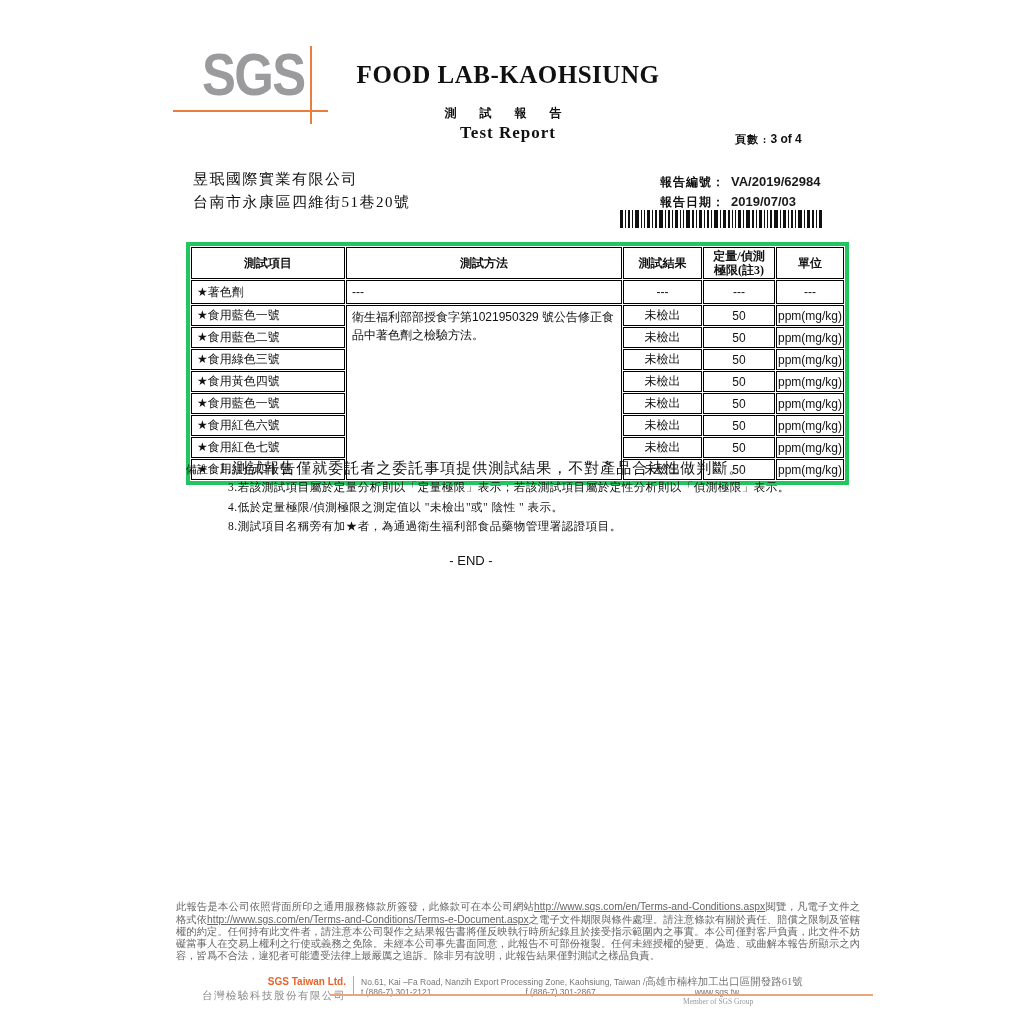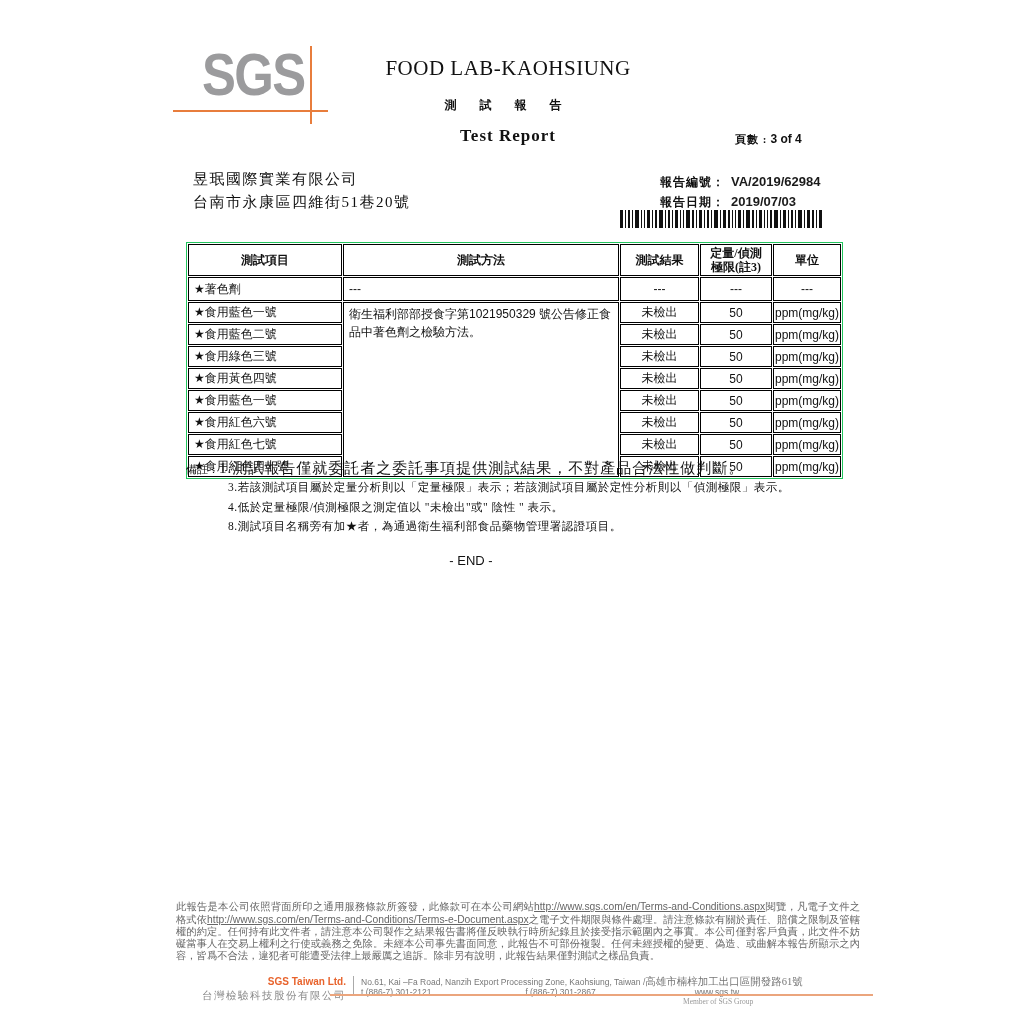--- a/index.html
+++ b/index.html
@@ -9,38 +9,38 @@
   
   .logo-letters{position:absolute;left:202px;top:47px;font-family:"Liberation Sans","DejaVu Sans",sans-serif;
     font-weight:700;font-size:62px;line-height:60px;color:#9b9b9d;letter-spacing:-2px;
     transform:scale(0.82,0.95);transform-origin:left top;}
   .logo-hline{position:absolute;left:173px;top:110px;width:155px;height:2px;background:#e87d3c;}
   .logo-vline{position:absolute;left:310px;top:46px;width:2px;height:78px;background:#e87d3c;}
 
   
   .title-block{position:absolute;left:338px;top:56px;width:340px;text-align:center;}
   .title-zh{font-size:17px;letter-spacing:2px;}
-  .title-en{font-size:21px;font-weight:400;letter-spacing:0.5px;}
+  .title-en{font-size:25px;font-weight:700;margin-top:5px;letter-spacing:0.5px;}
   .report-zh{font-size:12px;font-weight:700;letter-spacing:10px;margin-top:16px;}
-  .report-en{font-size:17px;font-weight:700;margin-top:12px;letter-spacing:1px;}
+  .report-en{font-size:17px;font-weight:700;margin-top:1px;letter-spacing:1px;}
   .page-num{position:absolute;left:735px;top:132px;font-size:12px;}
   .page-num .lbl{font-size:11px;font-weight:700;letter-spacing:1px;}
   .page-num .val{font-family:"Liberation Sans","DejaVu Sans",sans-serif;font-weight:700;font-size:12px;}
 
   
   .client{position:absolute;left:193px;top:168px;font-size:15px;line-height:23px;letter-spacing:1.5px;}
   .rinfo{position:absolute;left:625px;top:172px;font-size:12px;line-height:20px;}
   .rinfo .row{height:20px;padding-left:35px;}
   .rinfo .lbl{display:inline-block;width:68px;font-weight:700;letter-spacing:1px;}
   .rinfo .val{font-family:"Liberation Sans","DejaVu Sans",sans-serif;font-weight:700;font-size:13px;color:#1a1a1a;}
   .barcode{position:absolute;left:620px;top:210px;}
 
   
   .rtable{position:absolute;left:186px;top:242px;border-collapse:separate;border-spacing:1px;
-    table-layout:fixed;background:#fff;border:1px solid #22c55e;}
+    table-layout:fixed;background:#fff;border:4px solid #22c55e;}
   .rtable td,.rtable th{box-sizing:border-box;border:1px solid #000;font-size:12px;overflow:hidden;}
   .rtable th{height:28px;font-weight:700;text-align:center;vertical-align:middle;
     font-family:"Liberation Serif","DejaVu Serif",serif;white-space:pre-line;line-height:14px;}
   .rtable td{height:17px;font-family:"Liberation Sans","DejaVu Sans",sans-serif;}
   .td-item{text-align:left;padding:0 0 0 5px;}
   .td-c{text-align:center;}
   .td-method{text-align:left;vertical-align:top;padding:2px 5px;line-height:18px;}
 
   
   .notes{position:absolute;left:186px;top:459px;width:680px;}

